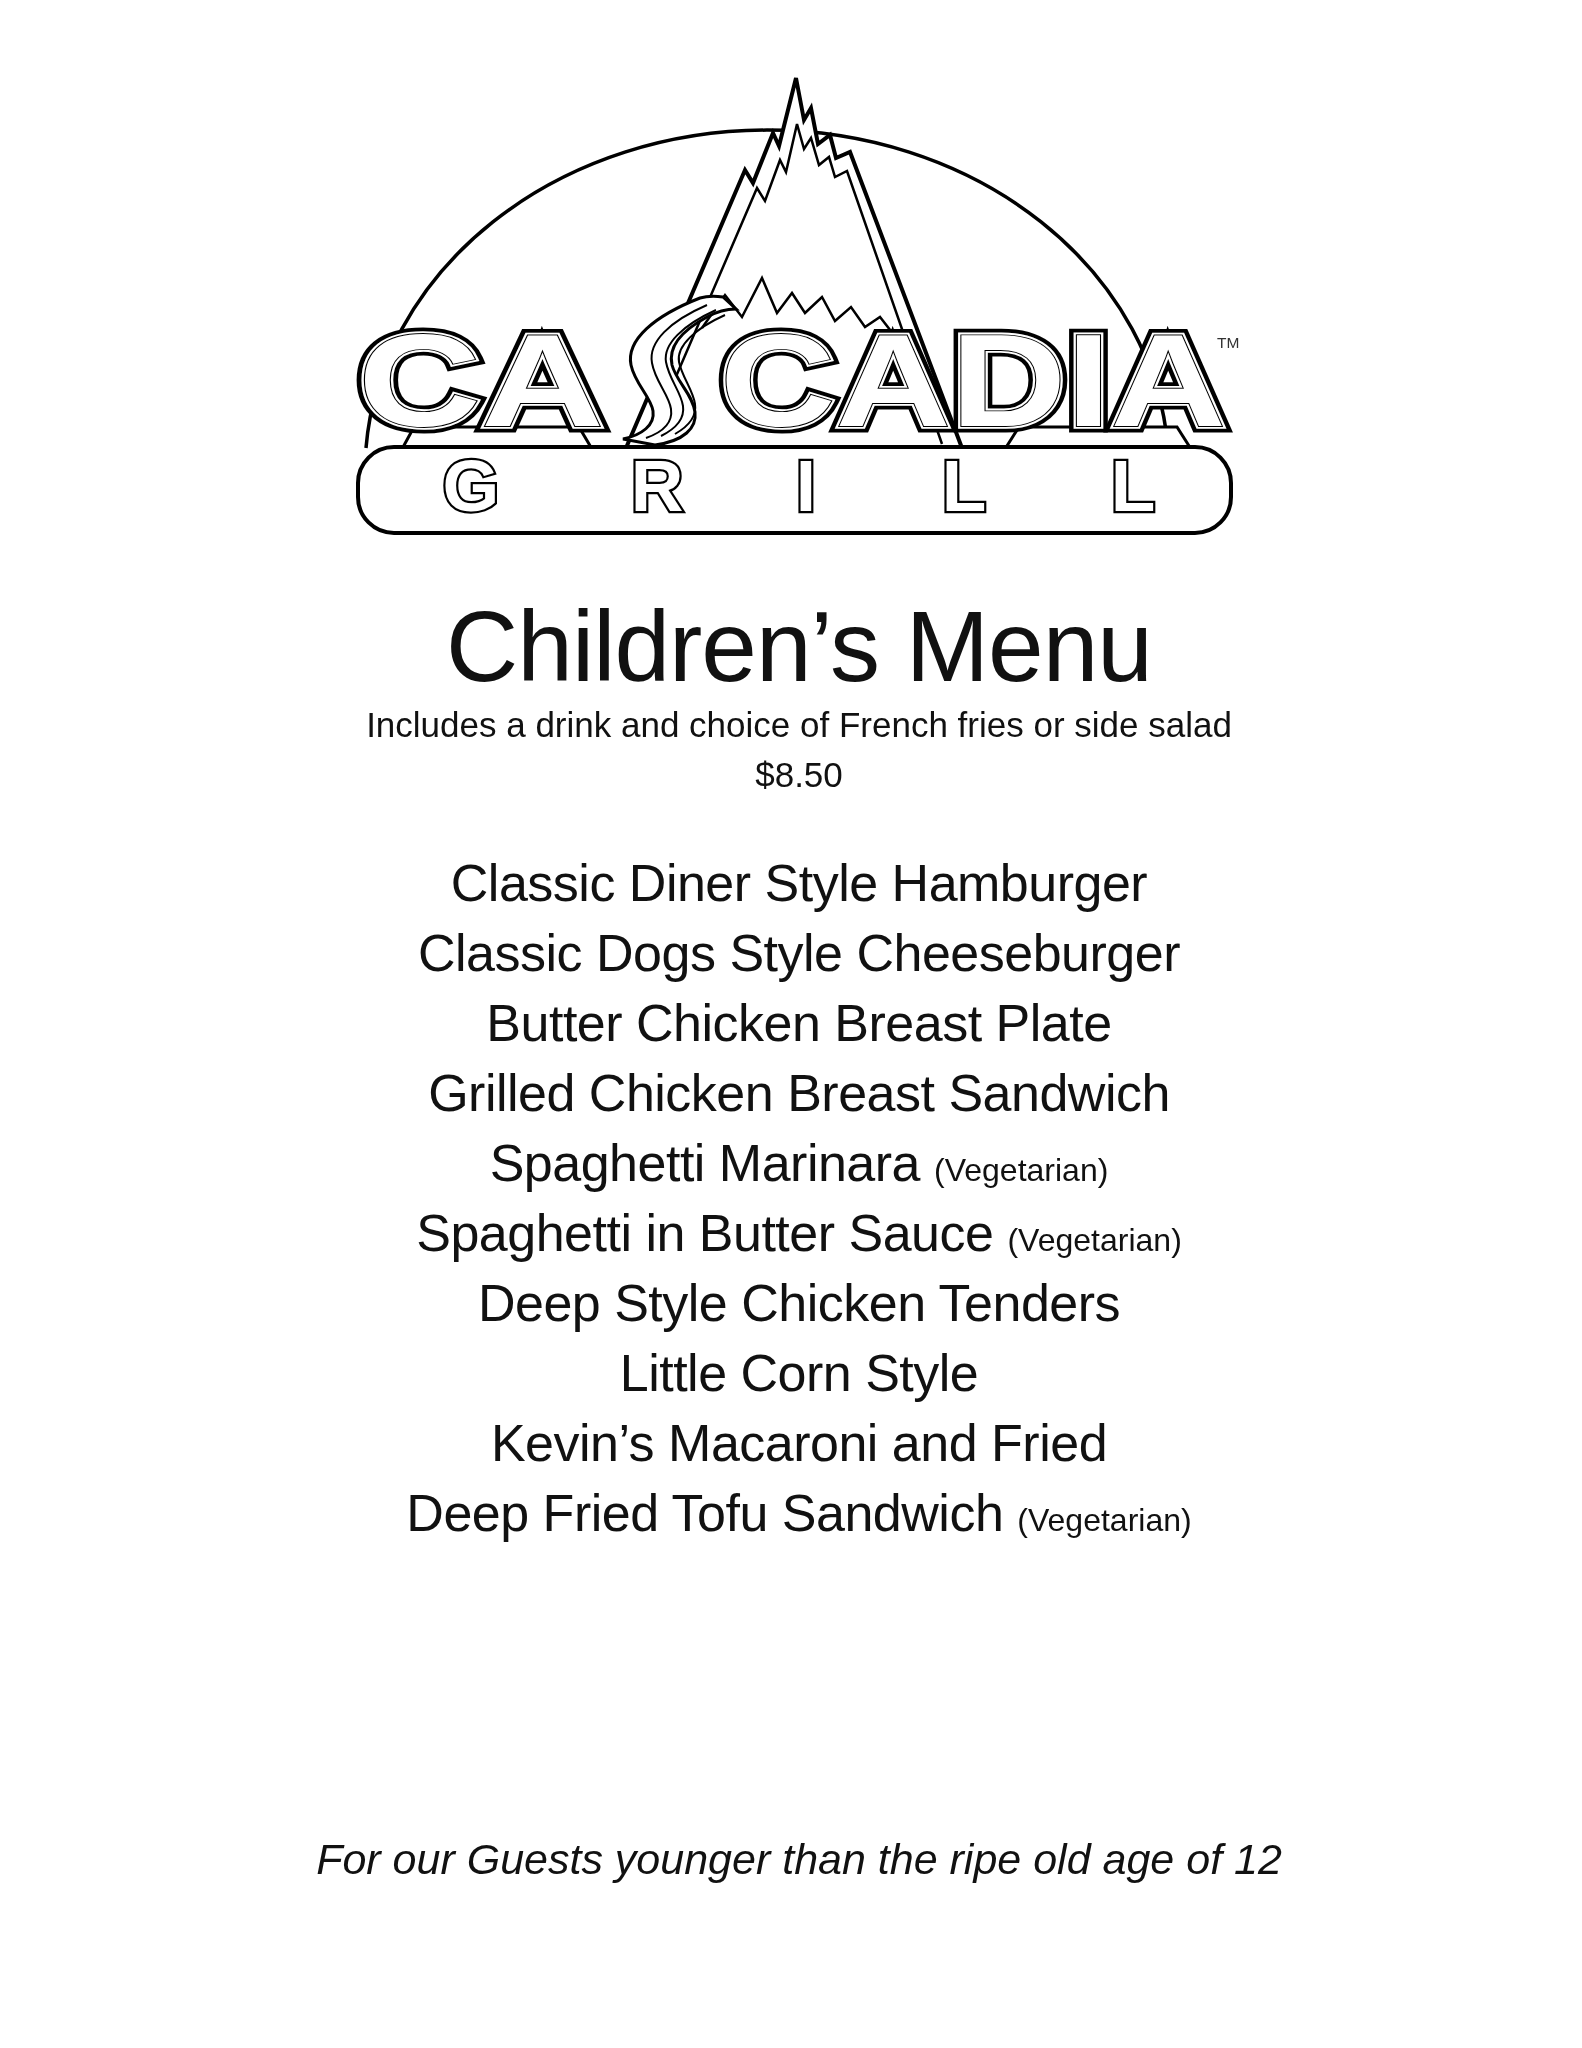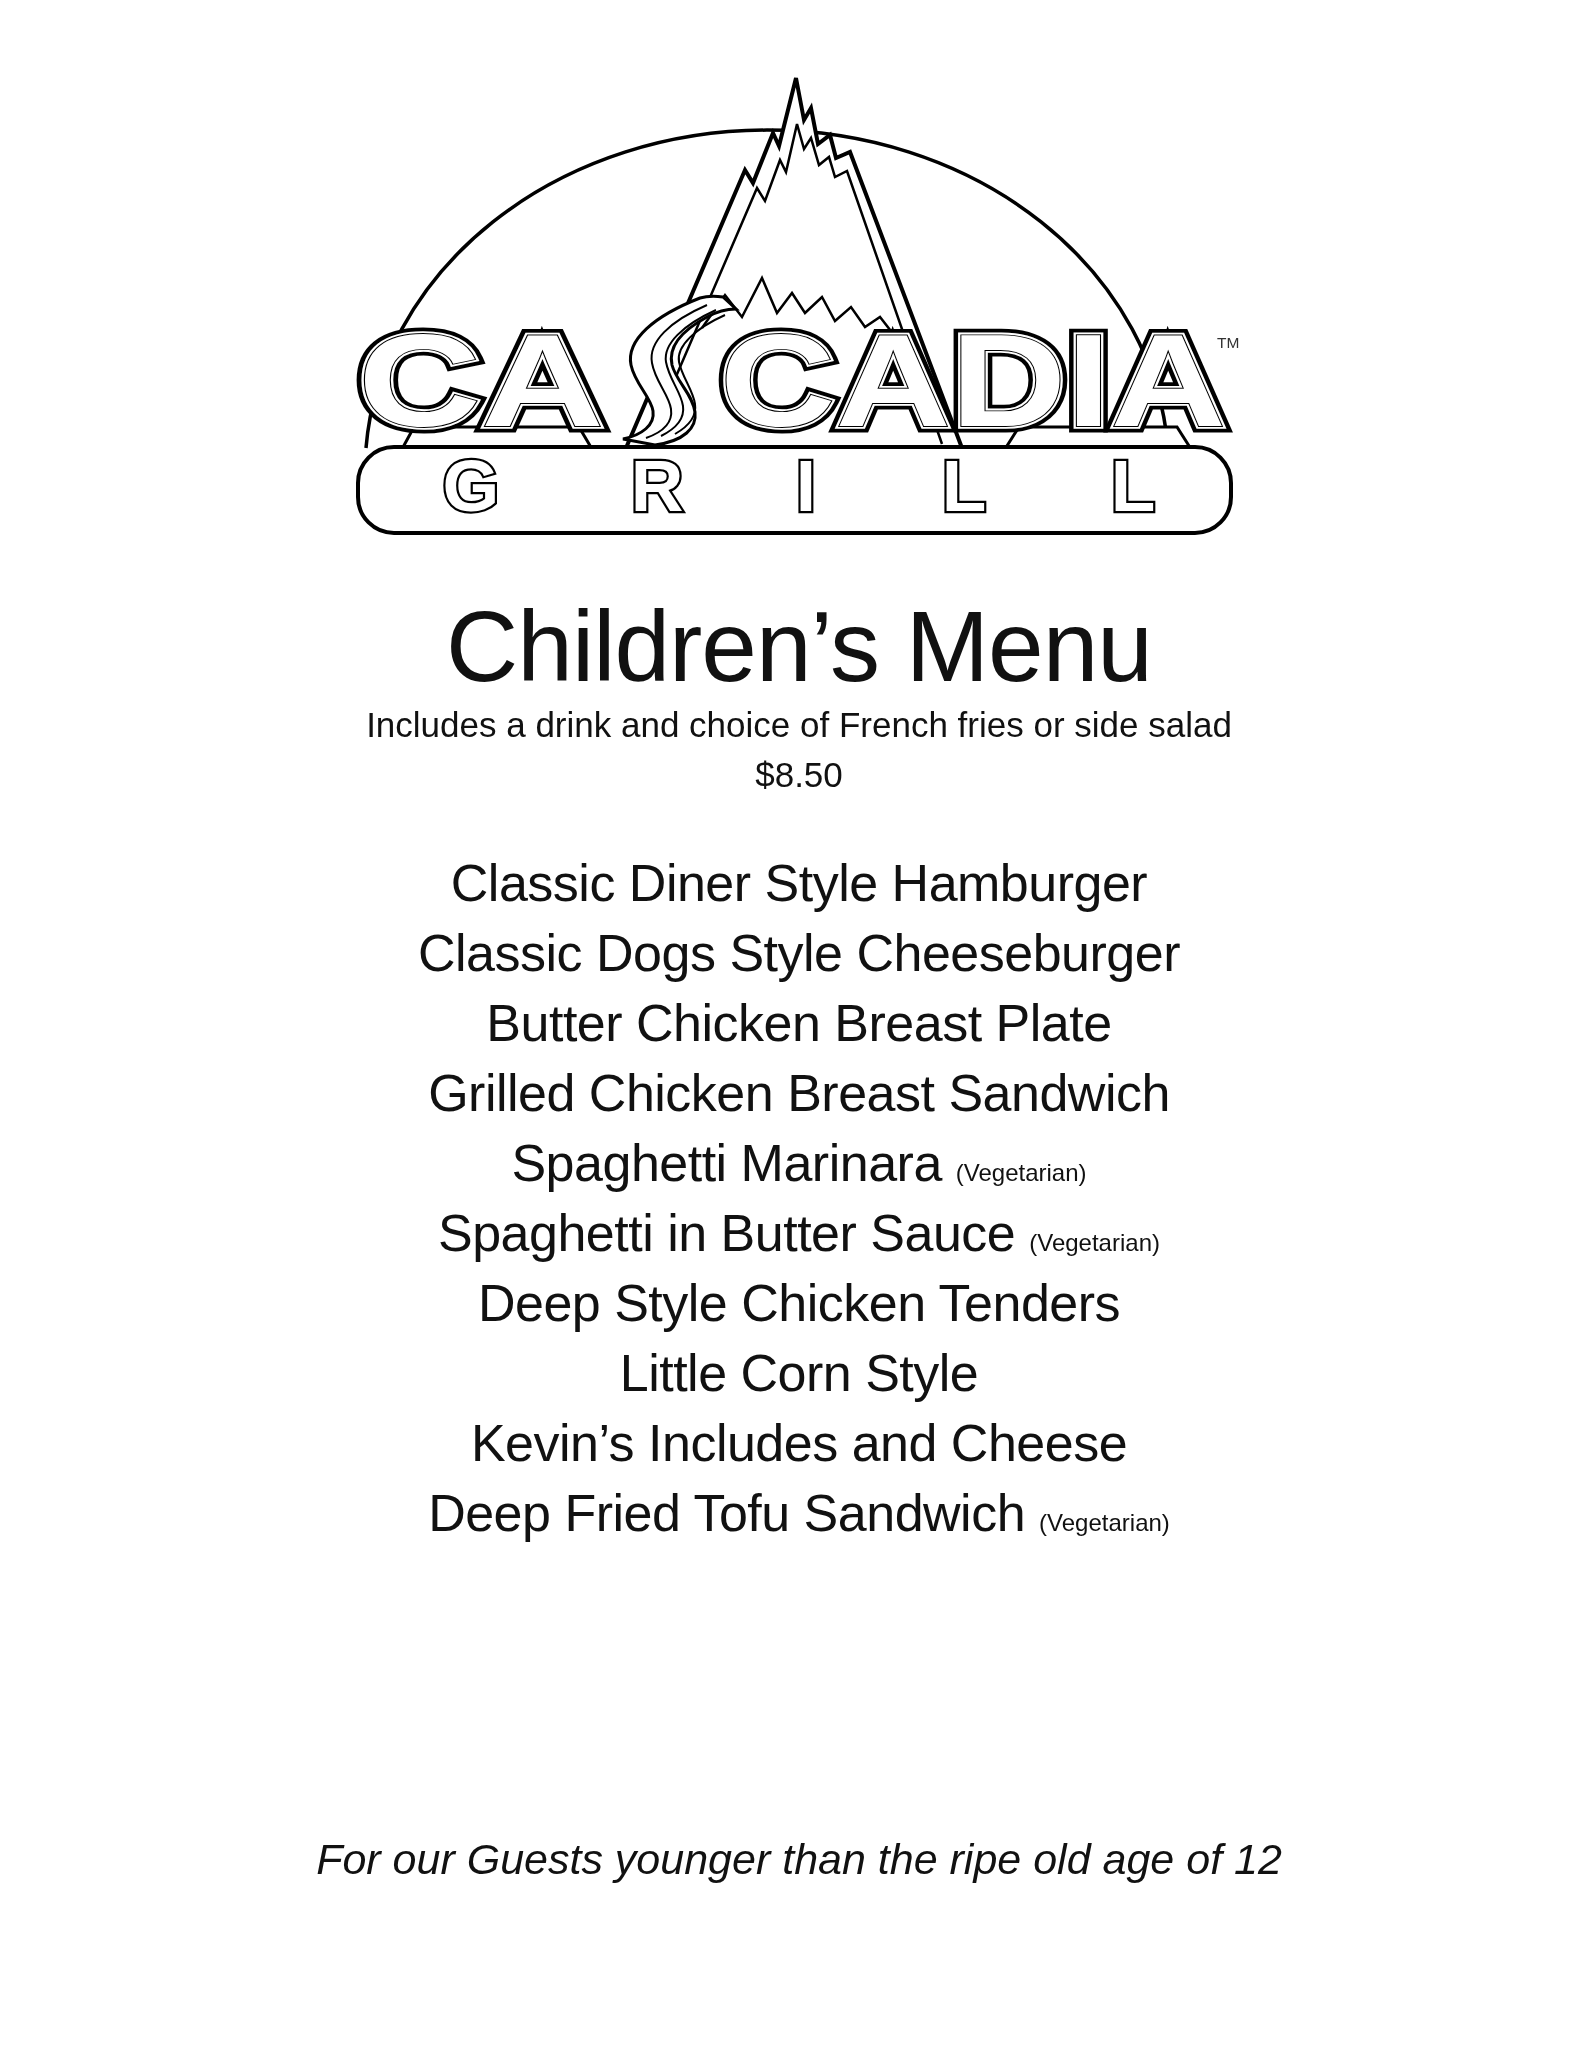--- a/index.html
+++ b/index.html
@@ -53,21 +53,21 @@
   }
   .menu-list li {
     height: 70px;
     line-height: 70px;
     font-size: 52px;
     letter-spacing: -0.5px;
     color: #111111;
     white-space: nowrap;
   }
   .veg-note {
-    font-size: 24px;
+    font-size: 32px;
     margin-left: 14px;
     letter-spacing: 0;
   }
   .veg-note:empty { margin-left: 0; }
   .footer-note {
     top: 1835px;
     font-size: 43px;
     font-style: italic;
     color: #111111;
   }
@@ -128,19 +128,19 @@
 
   <ul class="menu-list">
     <li><span>Classic Diner Style Hamburger</span><span class="veg-note"></span></li>
     <li><span>Classic Dogs Style Cheeseburger</span><span class="veg-note"></span></li>
     <li><span>Butter Chicken Breast Plate</span><span class="veg-note"></span></li>
     <li><span>Grilled Chicken Breast Sandwich</span><span class="veg-note"></span></li>
     <li><span>Spaghetti Marinara</span><span class="veg-note">(Vegetarian)</span></li>
     <li><span>Spaghetti in Butter Sauce</span><span class="veg-note">(Vegetarian)</span></li>
     <li><span>Deep Style Chicken Tenders</span><span class="veg-note"></span></li>
     <li><span>Little Corn Style</span><span class="veg-note"></span></li>
-    <li><span>Kevin’s Includes and Cheese</span><span class="veg-note"></span></li>
+    <li><span>Kevin’s Macaroni and Fried</span><span class="veg-note"></span></li>
     <li><span>Deep Fried Tofu Sandwich</span><span class="veg-note">(Vegetarian)</span></li>
   </ul>
 
   <div class="abs-center footer-note">For our Guests younger than the ripe old age of 12</div>
 
 </div>
 
 </body></html>

